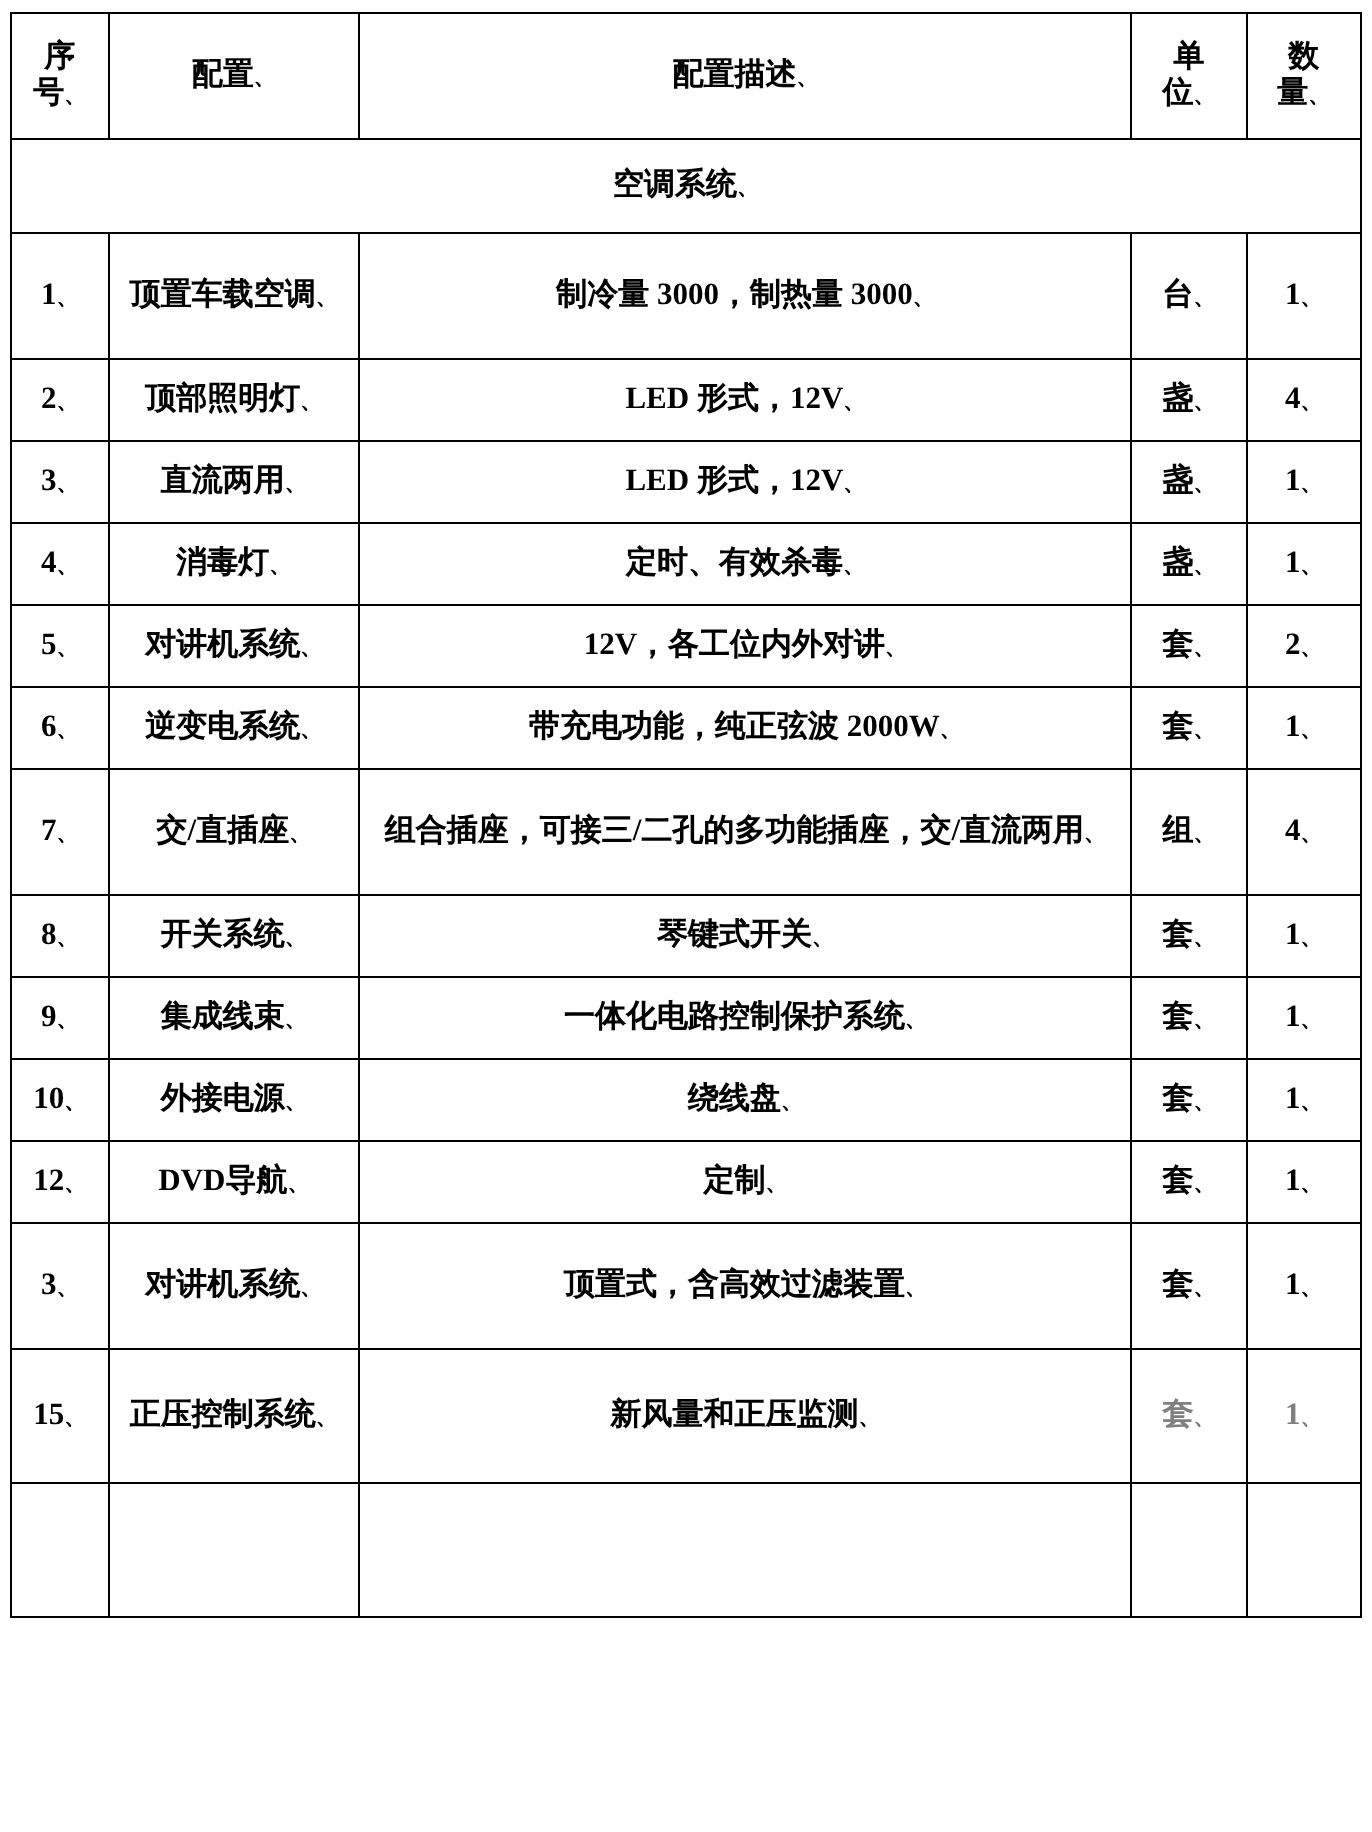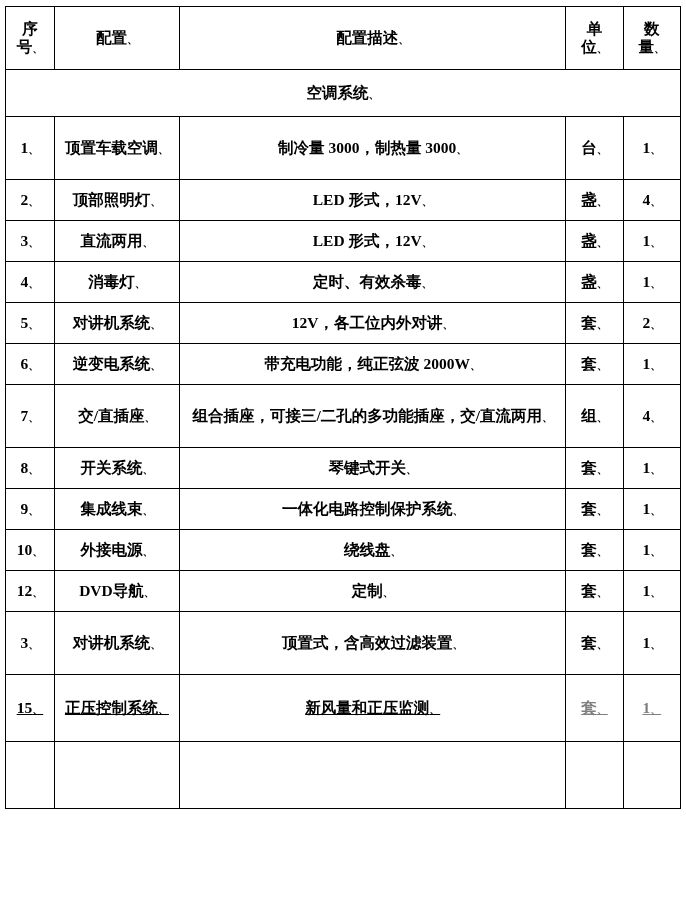--- a/index.html
+++ b/index.html
@@ -58,21 +58,20 @@
   }
   .row td {
     height: 34px;
     font-weight: bold;
   }
   .row.tall td {
     height: 56px;
   }
   .row.tall2 td {
     height: 60px;
-    text-decoration: underline;
   }
   .cell-desc {
     font-weight: bold;
   }
   .gray {
     color: #7f7f7f;
   }
   .mark {
     font-size: 11px;
     vertical-align: baseline;

